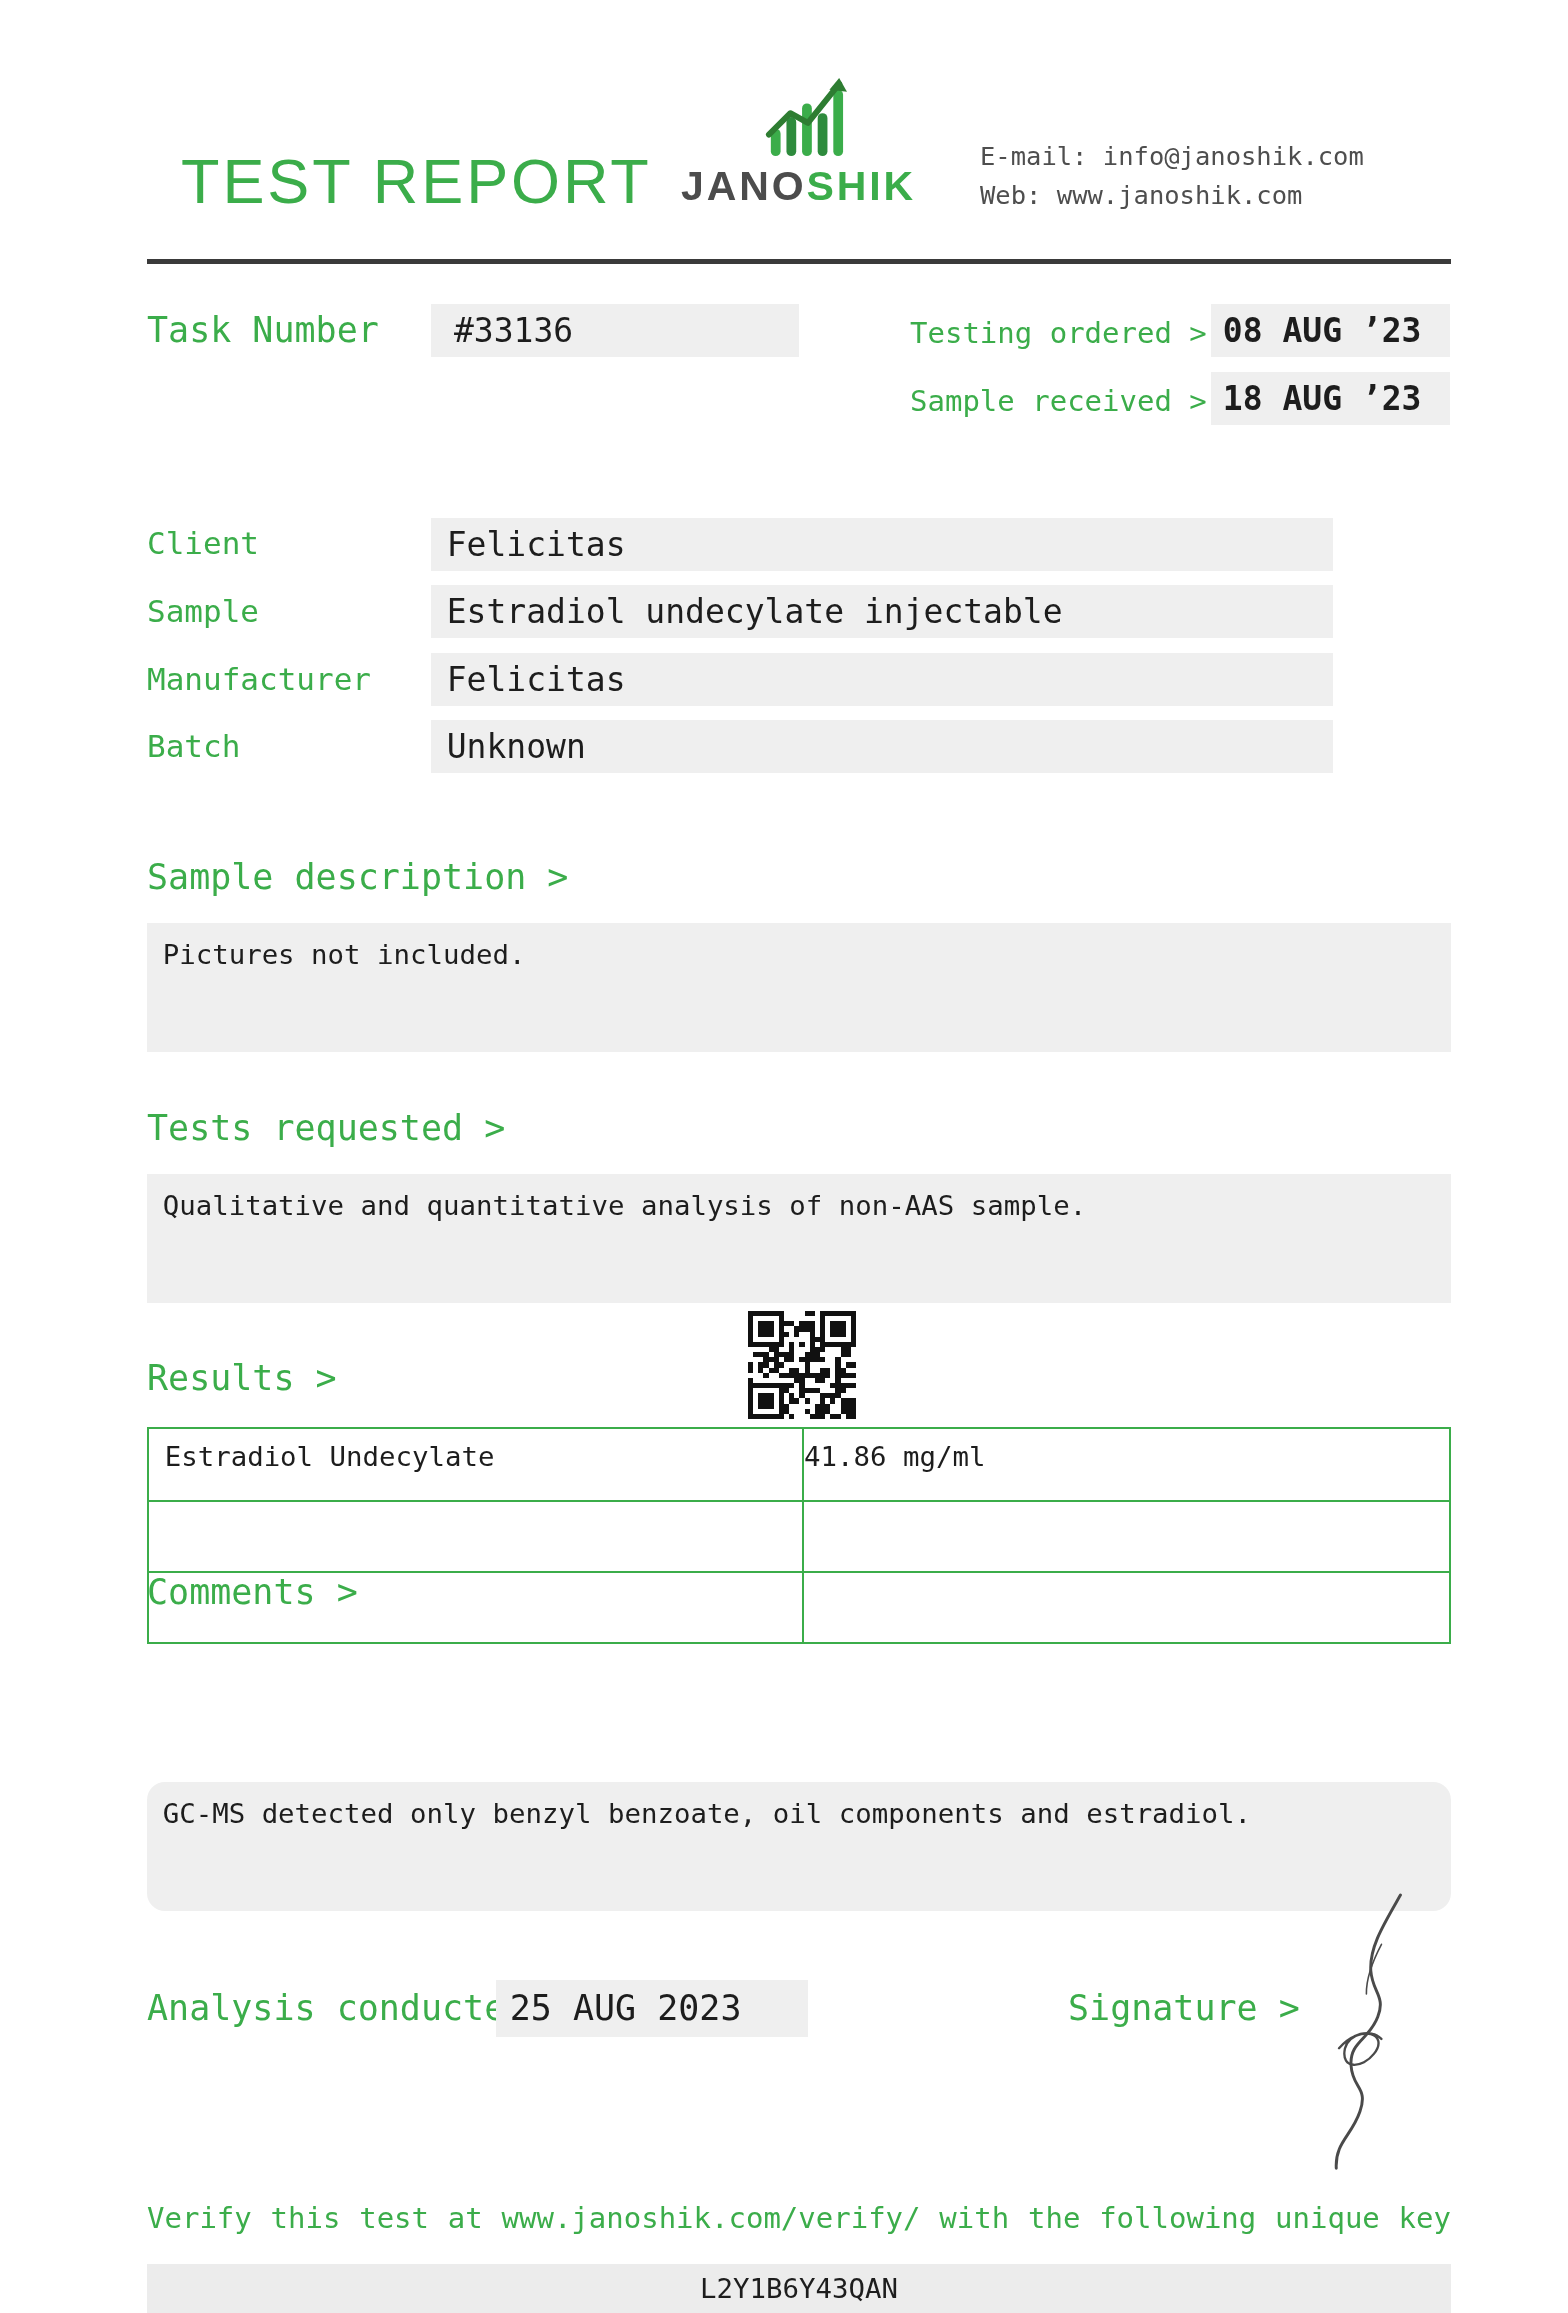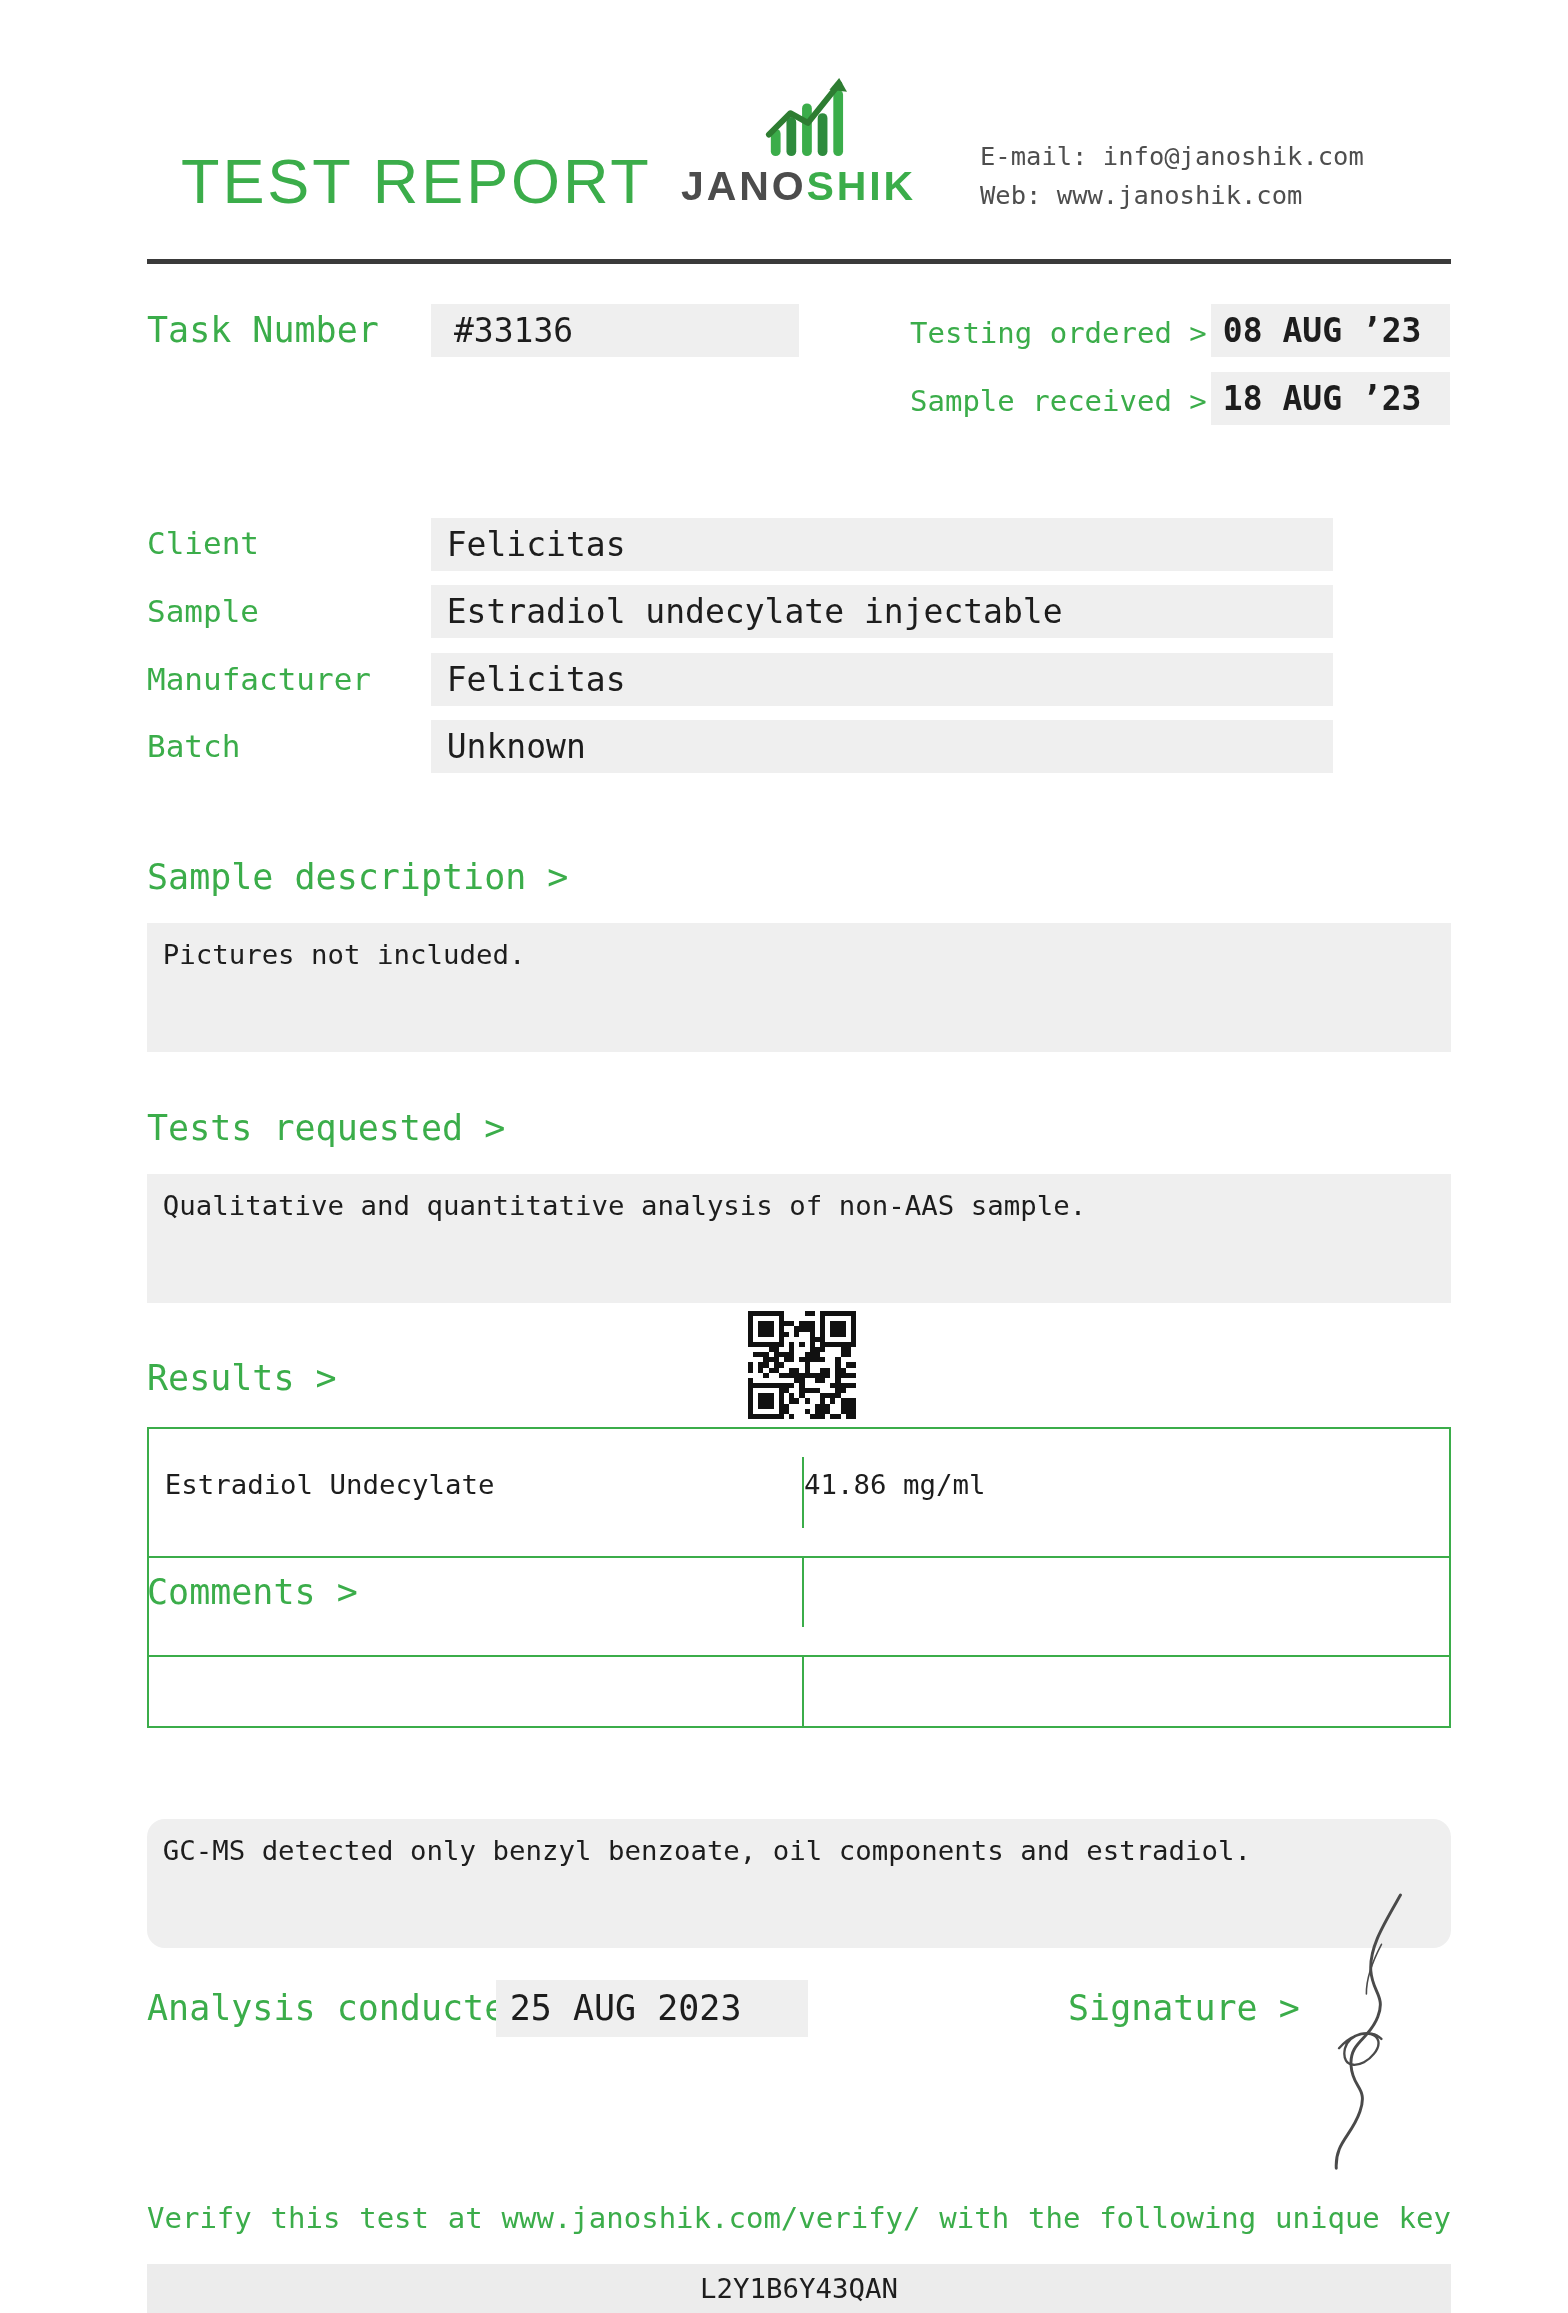--- a/index.html
+++ b/index.html
@@ -47,27 +47,27 @@
   .section-heading{position:absolute;left:147px;color:var(--green);font-size:35px;}
   .sh-sample{top:857px;}
   .sh-tests{top:1108px;}
   .sh-results{top:1358px;}
   .sh-comments{top:1572px;}
 
   .textbox{position:absolute;left:147px;width:1304px;height:129px;background:var(--boxbg);
            padding:13.7px 15.7px;font-size:27.4px;line-height:1.35;color:var(--dark);white-space:normal;}
   .tb-sample{top:923px;}
   .tb-tests{top:1174px;}
-  .tb-comments{top:1819px;border-radius:18px;}
+  .tb-comments{top:1782px;border-radius:18px;}
 
   .qr{position:absolute;left:748px;top:1311px;}
 
   
   .results-table{position:absolute;left:147px;top:1427px;width:1304px;border:2.9px solid var(--green);background:#fff;}
-  .results-row{display:flex;border-top:2.9px solid var(--green);height:71px;margin-top:28px;}
+  .results-row{display:flex;border-top:2.9px solid var(--green);height:71px;}
   .results-row:first-child{border-top:none;}
   .cell-name{width:655px;border-right:2.9px solid var(--green);padding-left:15.7px;line-height:56px;font-size:27.4px;overflow:hidden;white-space:nowrap;}
   .cell-value{flex:1;padding-left:0;line-height:56px;font-size:27.4px;overflow:hidden;white-space:nowrap;}
 
   
   .analysis-label{left:147px;top:1988px;font-size:35px;}
   .analysis-box{left:496px;top:1980px;width:312px;height:57px;line-height:57px;padding-left:13.7px;font-size:35px;}
   .signature-label{left:1068px;top:1988px;font-size:35px;}
   .signature{position:absolute;left:1284px;top:1884px;}
 

